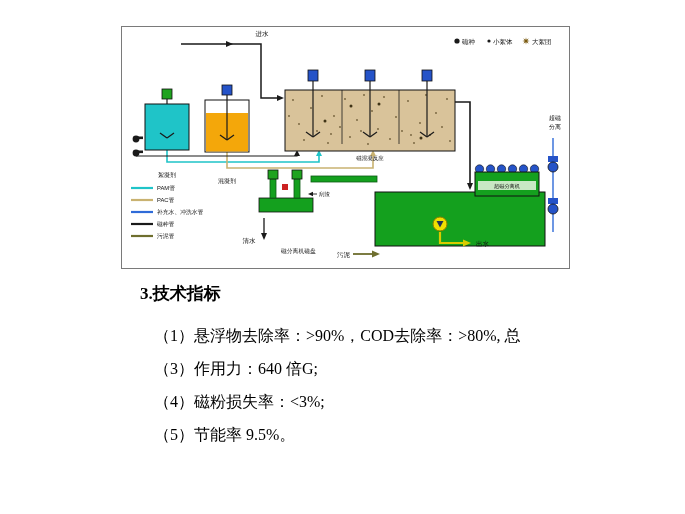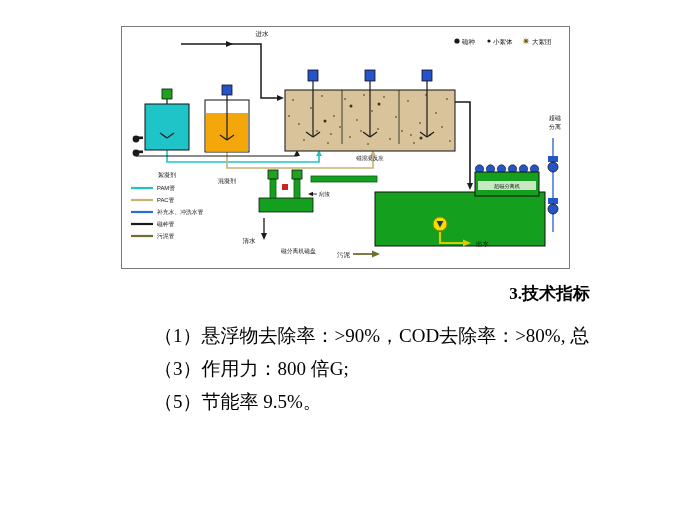--- a/index.html
+++ b/index.html
@@ -8,22 +8,22 @@
   .diagram{position:absolute;left:121px;top:26px;width:449px;height:243px;}
   svg text{font-family:"Liberation Sans","DejaVu Sans",sans-serif;fill:#111;}
   .t65{font-size:6.5px}.t60{font-size:6px}.t58{font-size:5.8px}.t55{font-size:5.5px}.t52{font-size:5.2px}
   .f-cyan{fill:#1fc4c8}.f-pac{fill:#f4a70a}.f-tan{fill:#d9c39a}.f-green{fill:#14a01e}
   .f-mblue{fill:#2553c8}.f-mgreen{fill:#1fa31f}.f-dark{fill:#1a1a1a}.f-yellow{fill:#f0e000}
   .f-olive{fill:#6e6e2e}.f-ylw-line{fill:#d8cc00}
   .s-cyan{stroke:#1fc4c8}.s-tan{stroke:#c9b271}.s-blue{stroke:#2f6bd8}.s-dark{stroke:#1a1a1a}
   .s-olive{stroke:#6e6e2e}.s-ylw{stroke:#d8cc00}
   .nofill{fill:none}
   .content{position:absolute;left:120px;top:282px;width:470px;}
-  .content h3{font-size:17px;font-weight:700;margin:0 0 14px 20px;text-align:right;}
-  .line{font-size:19px;line-height:33px;white-space:nowrap;}
+  .content h3{font-size:17px;font-weight:700;margin:0 0 14px 20px;}
+  .line{font-size:16px;line-height:33px;white-space:nowrap;}
   .indent{padding-left:34px;}
 </style>
 </head>
 <body>
 
 <div class="page">
 
   <div class="diagram">
     <svg viewBox="0 0 449 243" width="449" height="243">
 
@@ -213,17 +213,18 @@
         <line x1="10" y1="210" x2="32" y2="210" stroke-width="2.2" stroke="#6e6e2e"></line>
         <text x="36" y="212.2" class="t58">污泥管</text>
       </g>
 
     </svg>
   </div>
 
   <div class="content">
     <h3>3.技术指标</h3>
     <div class="line indent">（1）悬浮物去除率：&gt;90%，COD去除率：&gt;80%, 总</div>
-    <div class="line indent">（3）作用力：800 倍G;</div>
+    <div class="line indent">（3）作用力：640 倍G;</div>
+    <div class="line indent">（4）磁粉损失率：&lt;3%;</div>
     <div class="line indent">（5）节能率 9.5%。</div>
   </div>
 
 </div>
 
 </body></html>

